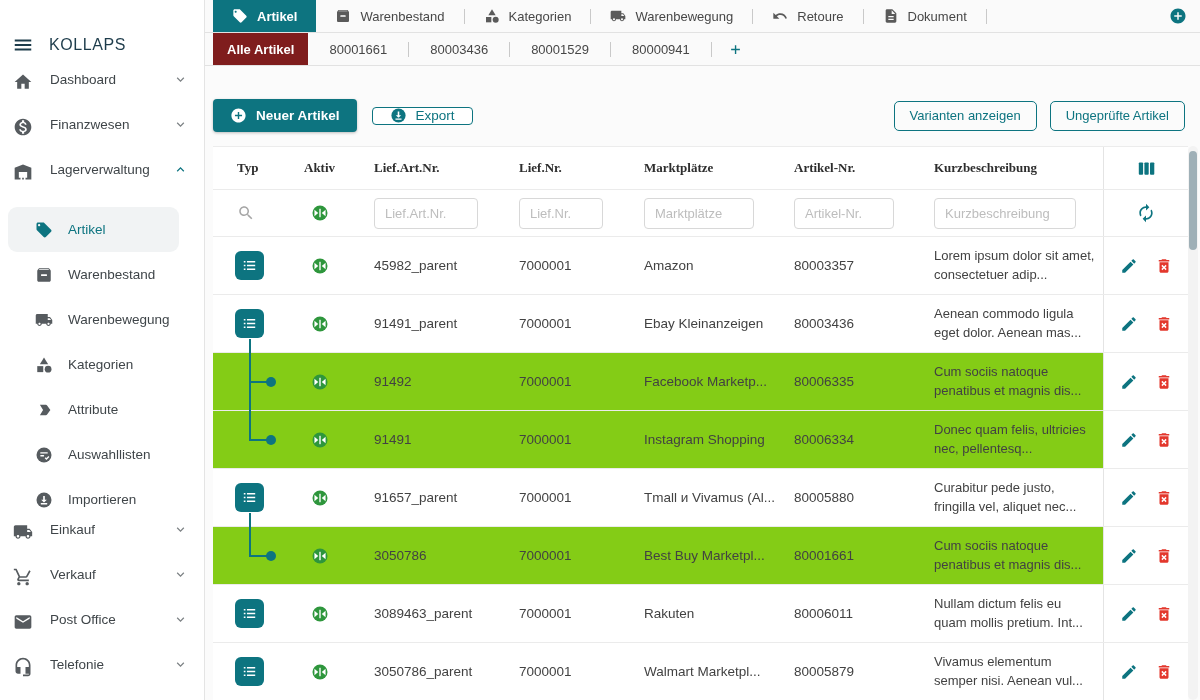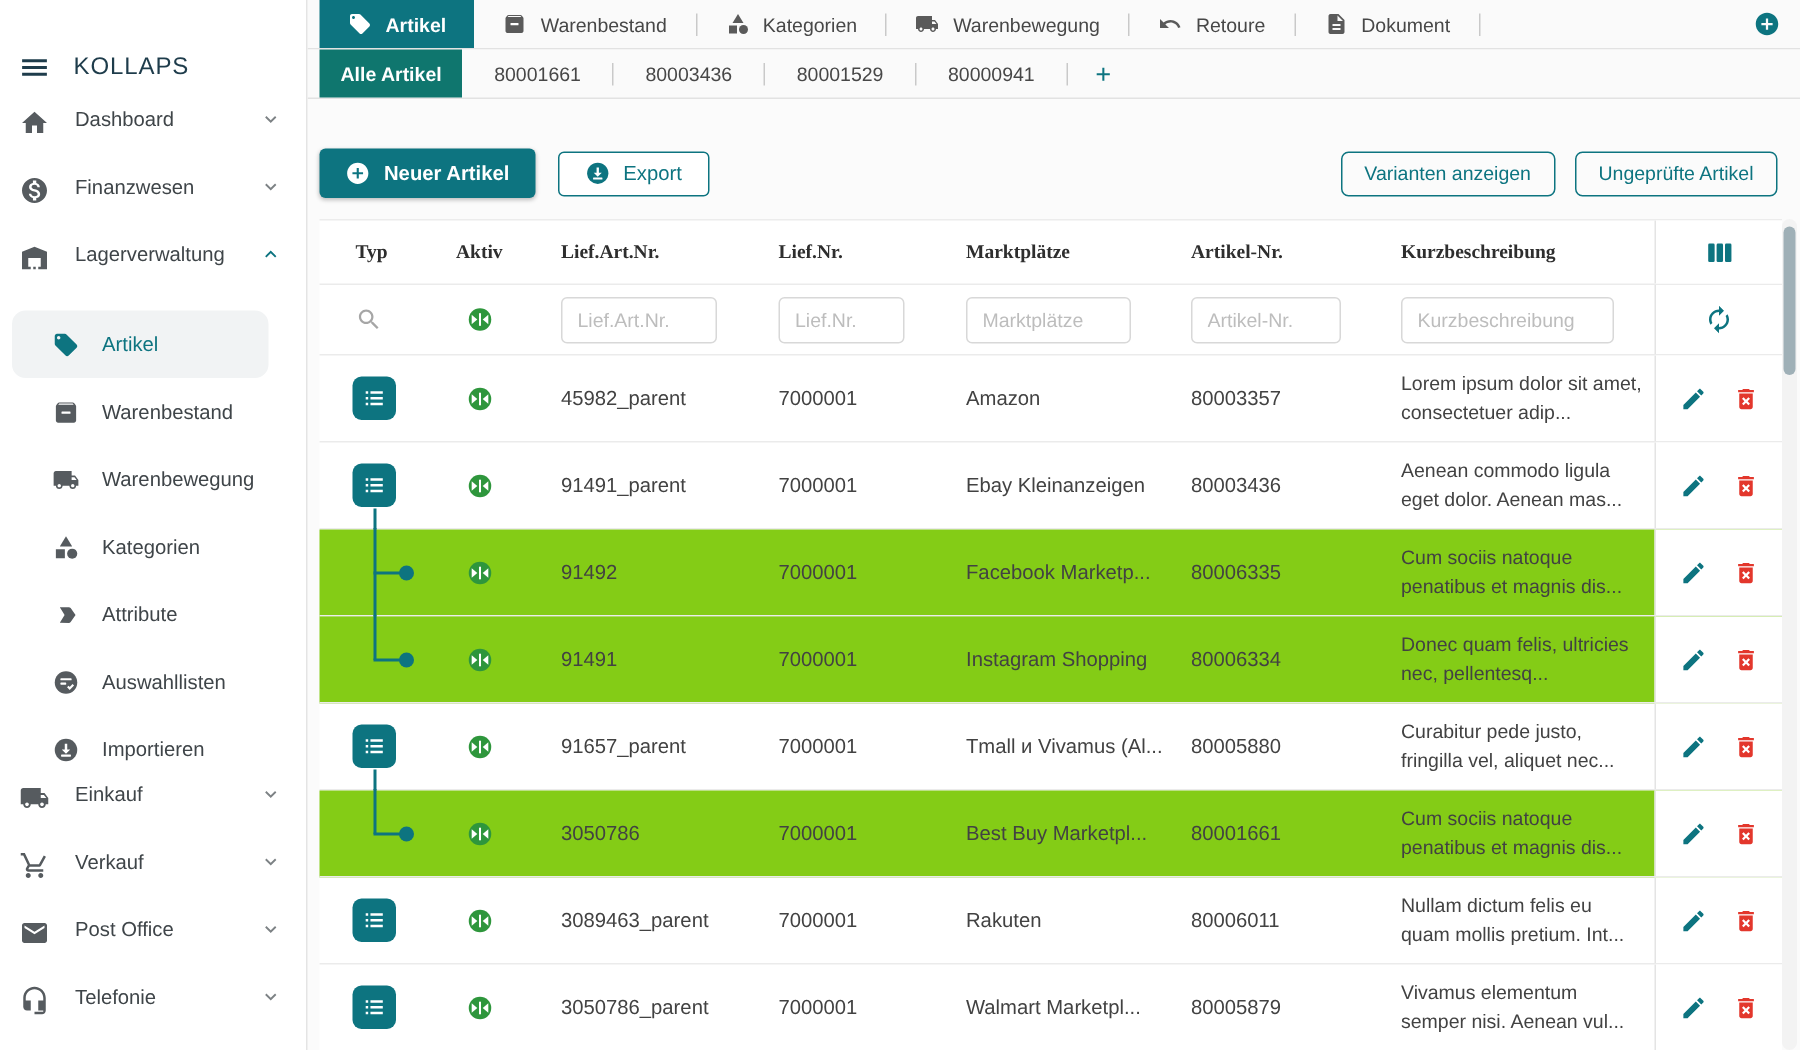--- a/index.html
+++ b/index.html
@@ -35,33 +35,33 @@
   .tab .tic { width:16px; height:16px; color:#5a5a5a; }
   .tab.active { background:#0d7480; color:#fff; font-weight:bold; }
   .tab.active .tic { color:#fff; }
   .tab-div { width:1px; height:15px; background:#c9c9c9; align-self:center; }
   .tab-add { margin-left:auto; margin-right:13px; align-self:center; width:18px; height:18px;
     color:#0d7480; cursor:pointer; }
 
   .tabbar2 { height:33px; background:#fafafa; border-bottom:1px solid #e2e2e2;
     display:flex; align-items:stretch; padding-left:8px; }
   .tab2 { display:flex; align-items:center; padding:0 21px; font-size:13px; color:#474747; cursor:pointer; }
-  .tab2.active { background:#0f766e; color:#fff; font-weight:bold; padding:0 14px; }
+  .tab2.active { background:#7f1d1d; color:#fff; font-weight:bold; padding:0 14px; }
   .tab2-add { display:flex; align-items:center; padding:0 16px; cursor:pointer; }
   .tab2-add .pic { width:15px; height:15px; color:#0d7480; }
 
   
   .content { padding:33px 0 0 8px; }
   .toolbar { display:flex; align-items:center; height:33px; margin-bottom:14px; padding-right:15px; }
   .btn-primary { display:flex; align-items:center; gap:9px; background:#0d7480; color:#fff;
     border:none; border-radius:4px; height:33px; padding:0 17px; font-size:13.5px; font-weight:bold;
     font-family:inherit; box-shadow:0 1px 3px rgba(0,0,0,.25); cursor:pointer; }
   .btn-primary .bic { width:17px; height:17px; color:#fff; }
   .btn-outline { display:flex; align-items:center; gap:9px; background:#fff; color:#0d7480;
-    border:1px solid #0d7480; border-radius:4px; height:30px; padding:0 17px; font-size:13.5px;
+    border:1px solid #0d7480; border-radius:4px; height:18px; padding:0 17px; font-size:13.5px;
     font-family:inherit; margin-left:15px; cursor:pointer; }
   .btn-outline .bic { width:17px; height:17px; color:#0d7480; }
   .spacer { flex:1; }
   .btn-ghost { background:transparent; color:#0d7480; border:1px solid #0d7480; border-radius:5px;
     height:30px; padding:0 15px; font-size:13px; font-family:inherit; margin-left:13px; cursor:pointer; }
 
   
   .table { width:975px; background:#fff; position:relative; }
   .trow { display:grid; grid-template-columns:77px 70px 145px 125px 150px 140px 183px 85px;
     align-items:center; border-bottom:1px solid #ebebeb; position:relative; }

